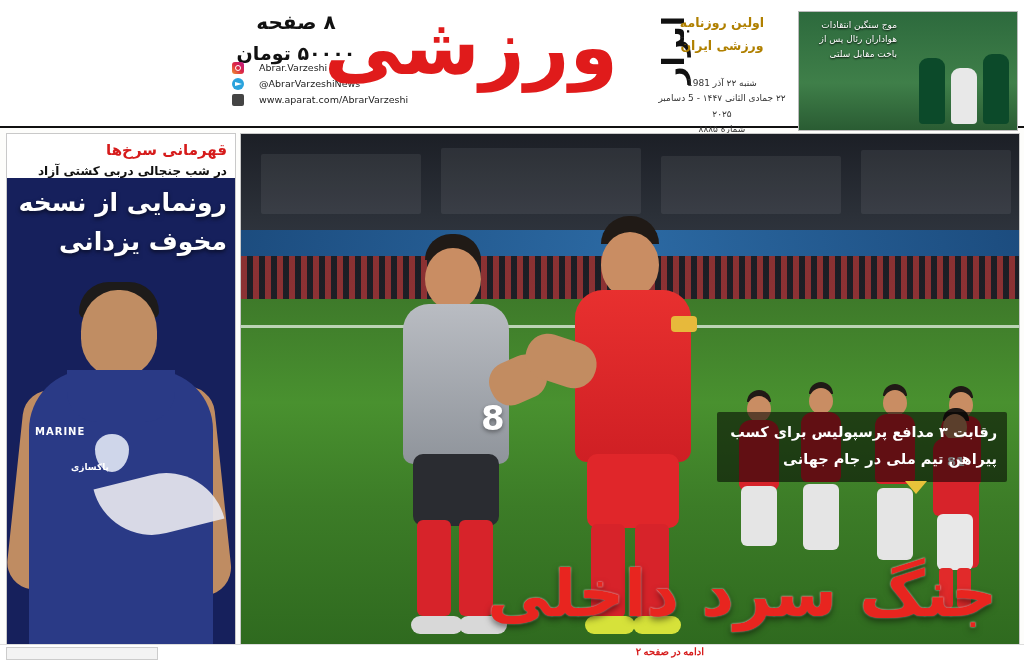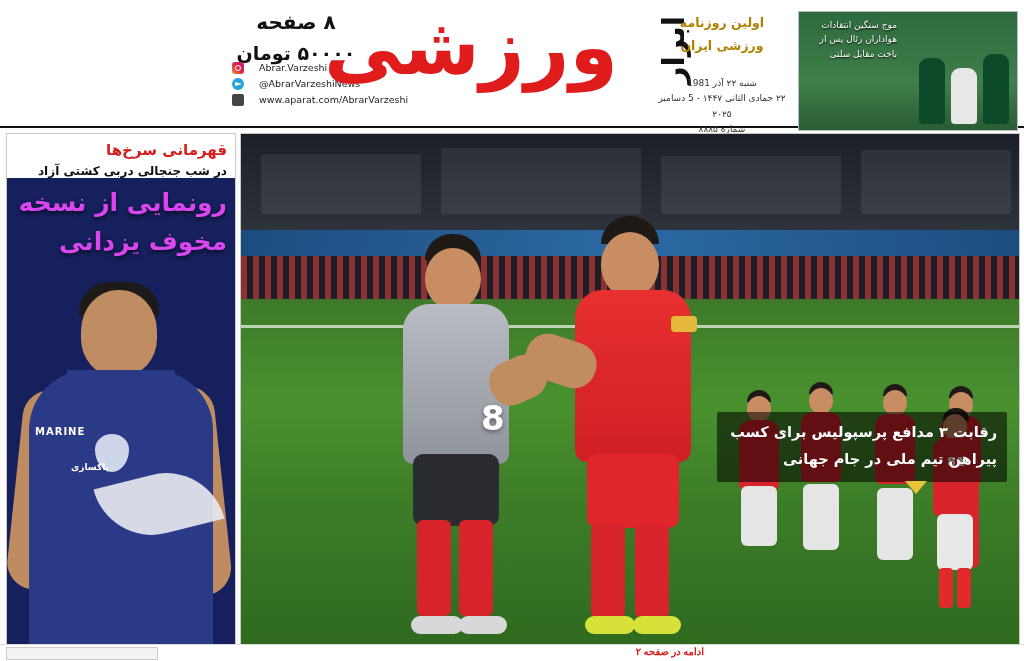--- a/index.html
+++ b/index.html
@@ -296,21 +296,21 @@
     font-size: 12px;
     font-weight: bold;
     color: #111;
     line-height: 1.6;
   }
   .lc-title {
     position: absolute;
     top: 50px; right: 8px;
     width: 212px;
     text-align: right;
-    color: #d946ef;
+    color: #ffffff;
     font-size: 25px;
     font-weight: bold;
     line-height: 1.55;
     text-shadow: 0 2px 4px rgba(0,0,0,.6);
   }
   .wrestler {
     position: absolute;
     left: 0; bottom: 0;
     width: 222px; height: 370px;
   }
@@ -689,20 +689,21 @@
       <div style="position:absolute;left:-46px;top:-296px;width:72px;height:46px;background:#c28c61;border-radius:22px;transform:rotate(18deg);"></div>
       <div class="legs" style="left:16px;top:-180px;width:92px;height:74px;background:#e0262a;border-radius:10px;"></div>
       <div class="legs" style="left:20px;top:-110px;width:34px;height:94px;background:#d7232a;"></div>
       <div class="legs" style="left:64px;top:-110px;width:34px;height:94px;background:#d7232a;"></div>
       <div style="position:absolute;left:14px;top:-18px;width:50px;height:18px;background:#d6e23a;border-radius:9px;"></div>
       <div style="position:absolute;left:62px;top:-18px;width:48px;height:18px;background:#d6e23a;border-radius:9px;"></div>
     </div>
 
     <div class="photo-caption">رقابت ۳ مدافع پرسپولیس برای کسب پیراهن تیم ملی در جام جهانی</div>
     <div class="caption-arrow"></div>
+    <div class="headline-main">جنگ سرد داخلی</div>
   </div>
 
   <div class="footer">
     <div class="fbox"></div>
     <div class="fnote">ادامه در صفحه ۲</div>
   </div>
 
 </div>
 
 </body></html>

